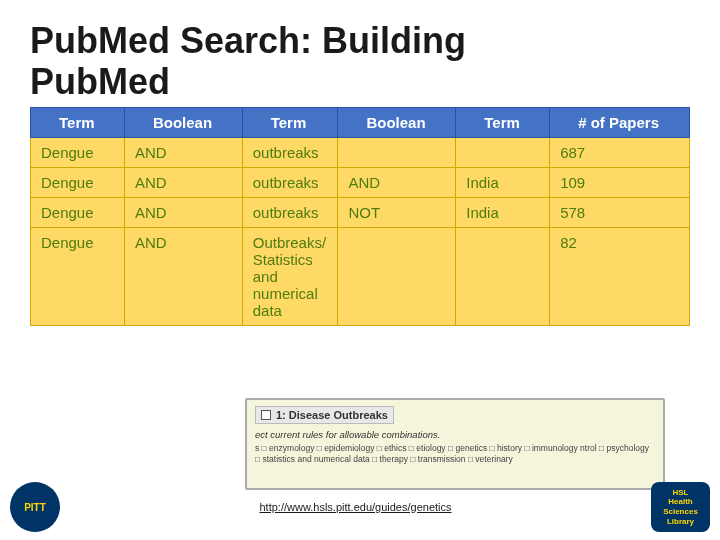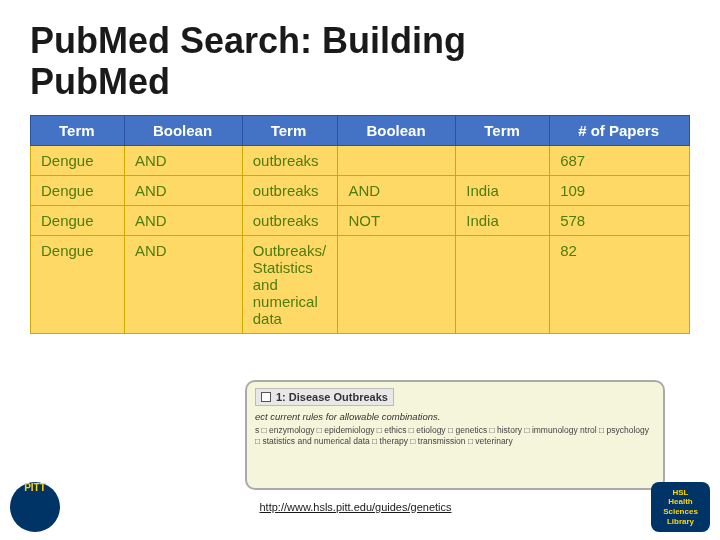--- a/index.html
+++ b/index.html
@@ -19,21 +19,21 @@
       background: #fff;
       position: relative;
       padding: 20px 30px 10px 30px;
     }
 
     .title {
       font-size: 36px;
       font-weight: bold;
       color: #1a1a1a;
       line-height: 1.15;
-      margin-bottom: 12px;
+      margin-bottom: 4px;
     }
 
     .table-wrapper {
       width: 100%;
     }
 
     table {
       width: 100%;
       border-collapse: collapse;
       font-size: 15px;
@@ -64,24 +64,24 @@
       border: 1px solid #ccaa00;
       vertical-align: top;
       color: #4d7c0f;
     }
 
     .screenshot-area {
       position: absolute;
       bottom: 50px;
       left: 245px;
       width: 420px;
-      height: 110px;
+      height: 92px;
       background: #f5f5dc;
       border: 2px solid #aaa;
-      border-radius: 10px;
+      border-radius: 2px;
       overflow: hidden;
     }
 
     .screenshot-inner {
       padding: 6px 8px;
       font-size: 11px;
       color: #222;
     }
 
     .screenshot-title {
@@ -130,20 +130,21 @@
       justify-content: space-between;
       padding: 0 10px;
     }
 
     .footer-logo-left {
       width: 50px;
       height: 50px;
       border-radius: 50%;
       background: #003366;
       display: flex;
+      align-items: center;
       justify-content: center;
       color: #FFD700;
       font-size: 10px;
       font-weight: bold;
       text-align: center;
     }
 
     .footer-url {
       font-size: 11px;
       color: #1a1a1a;

